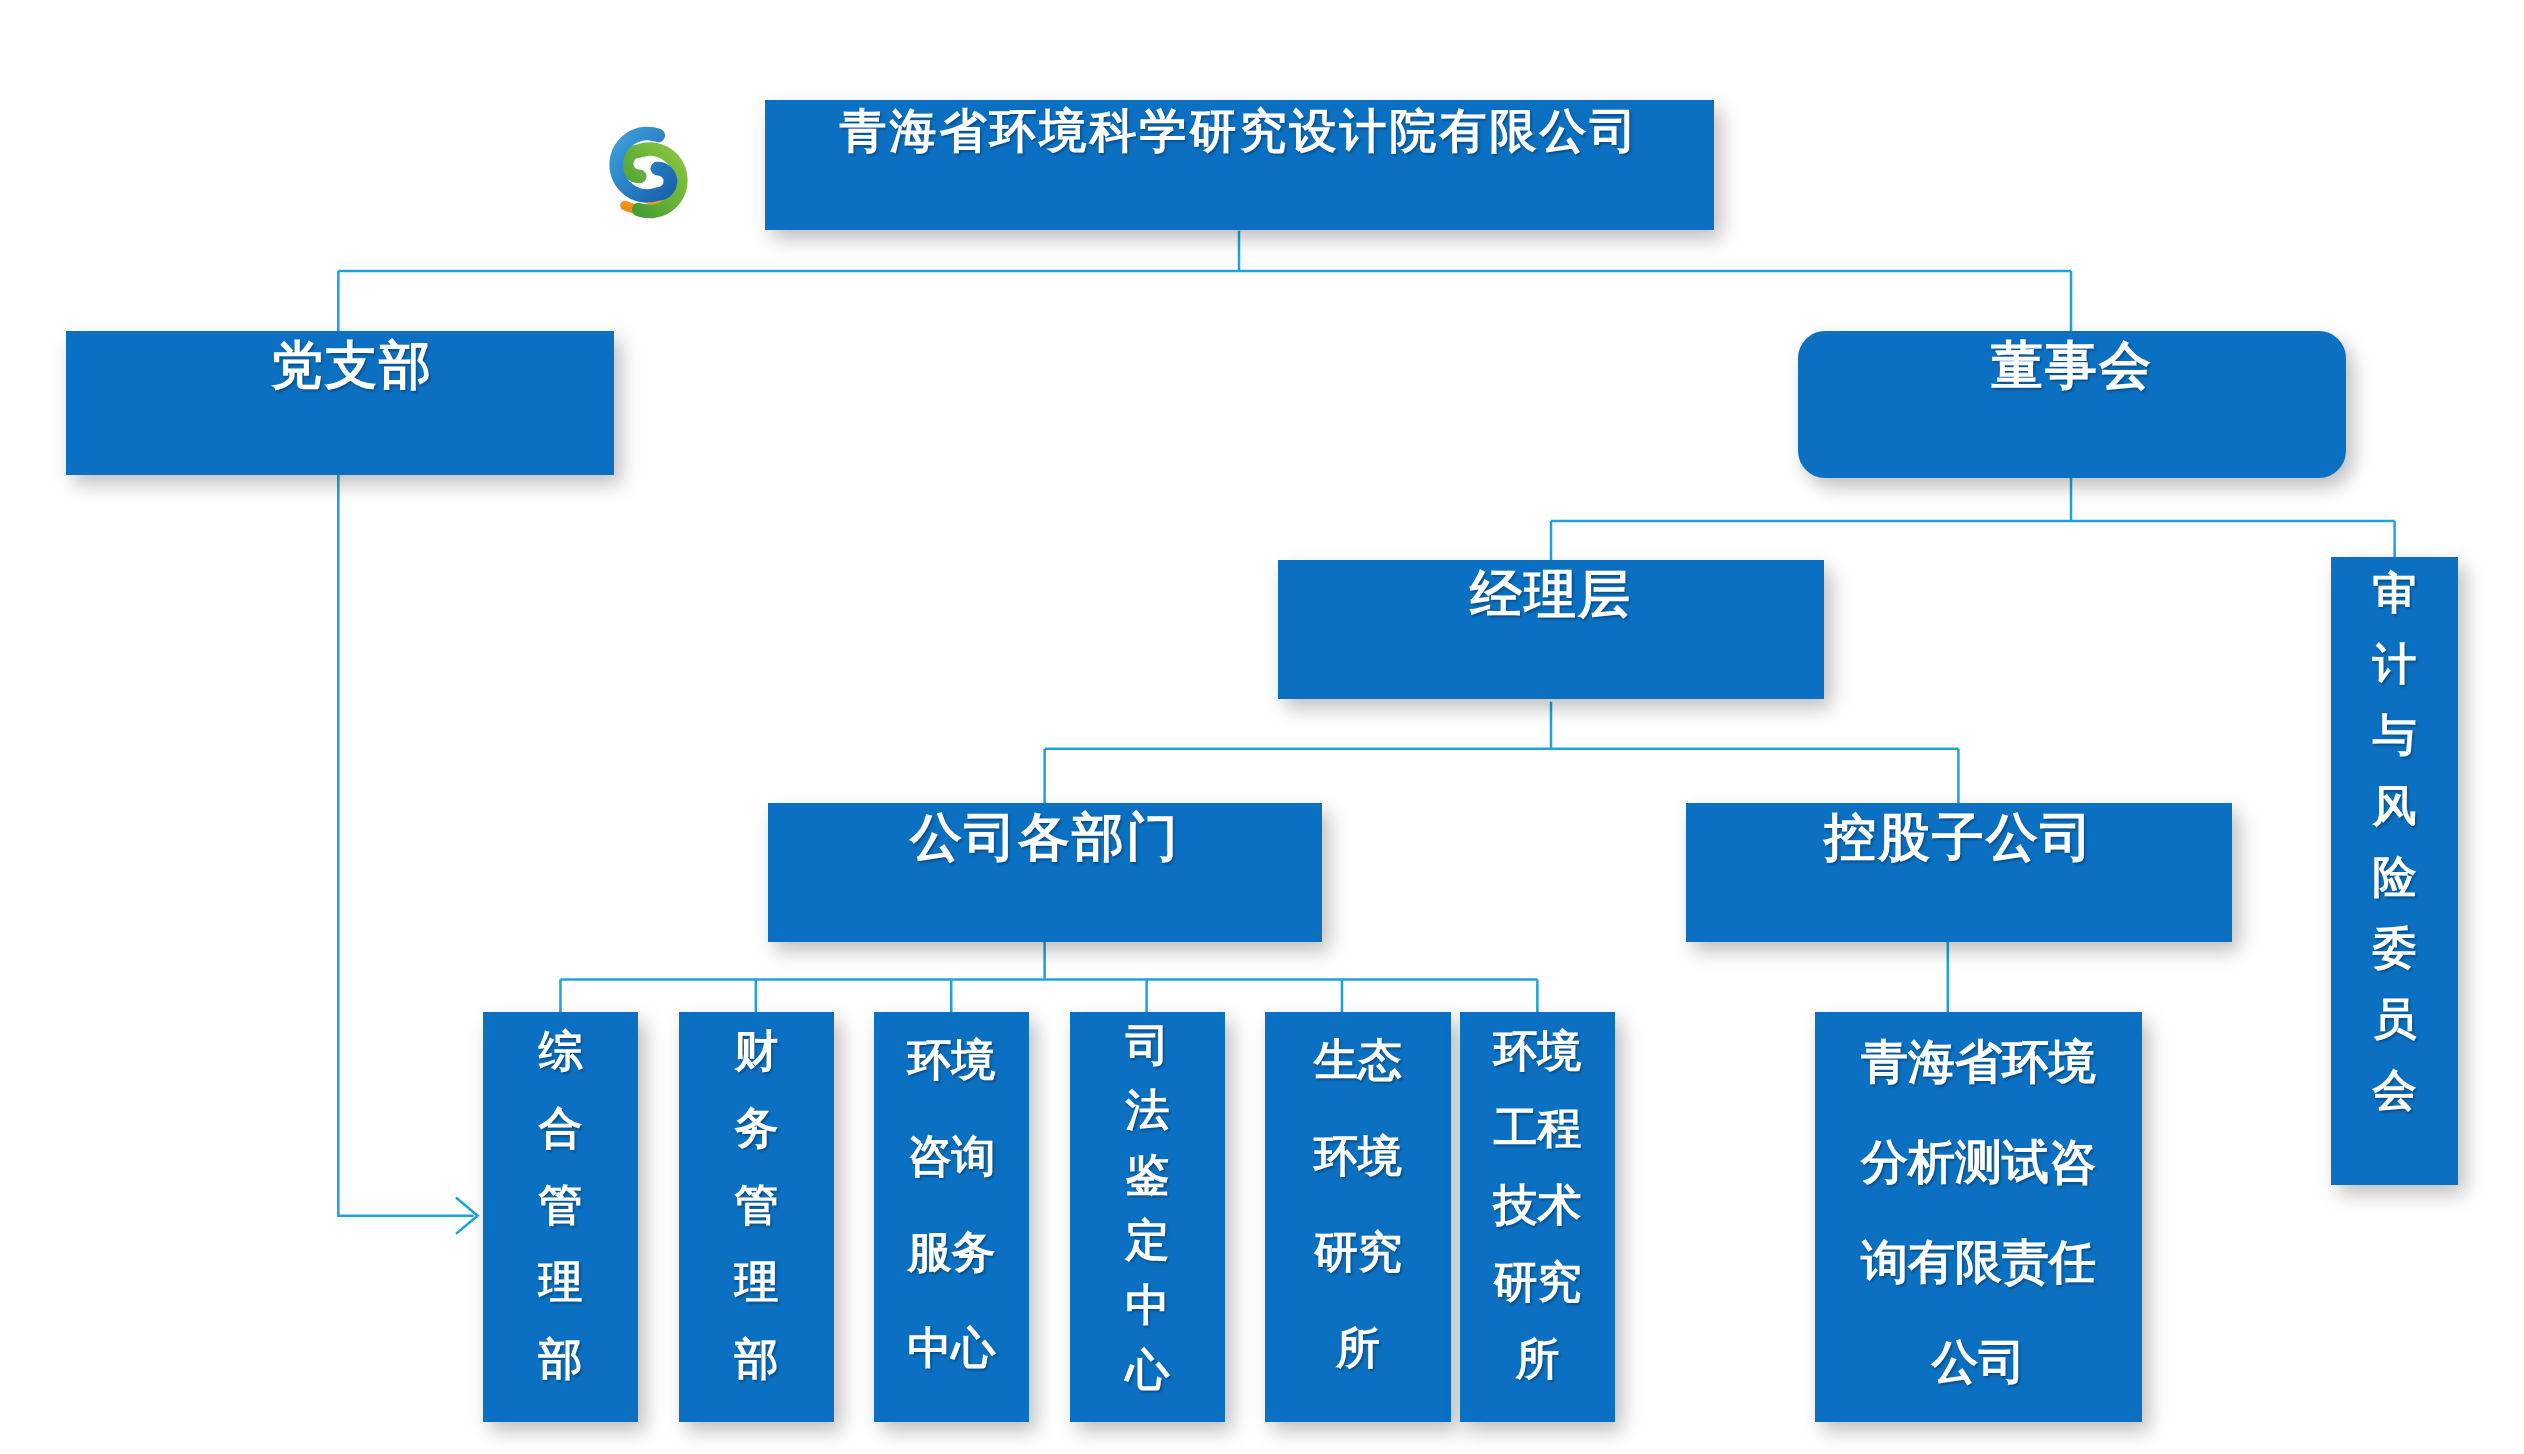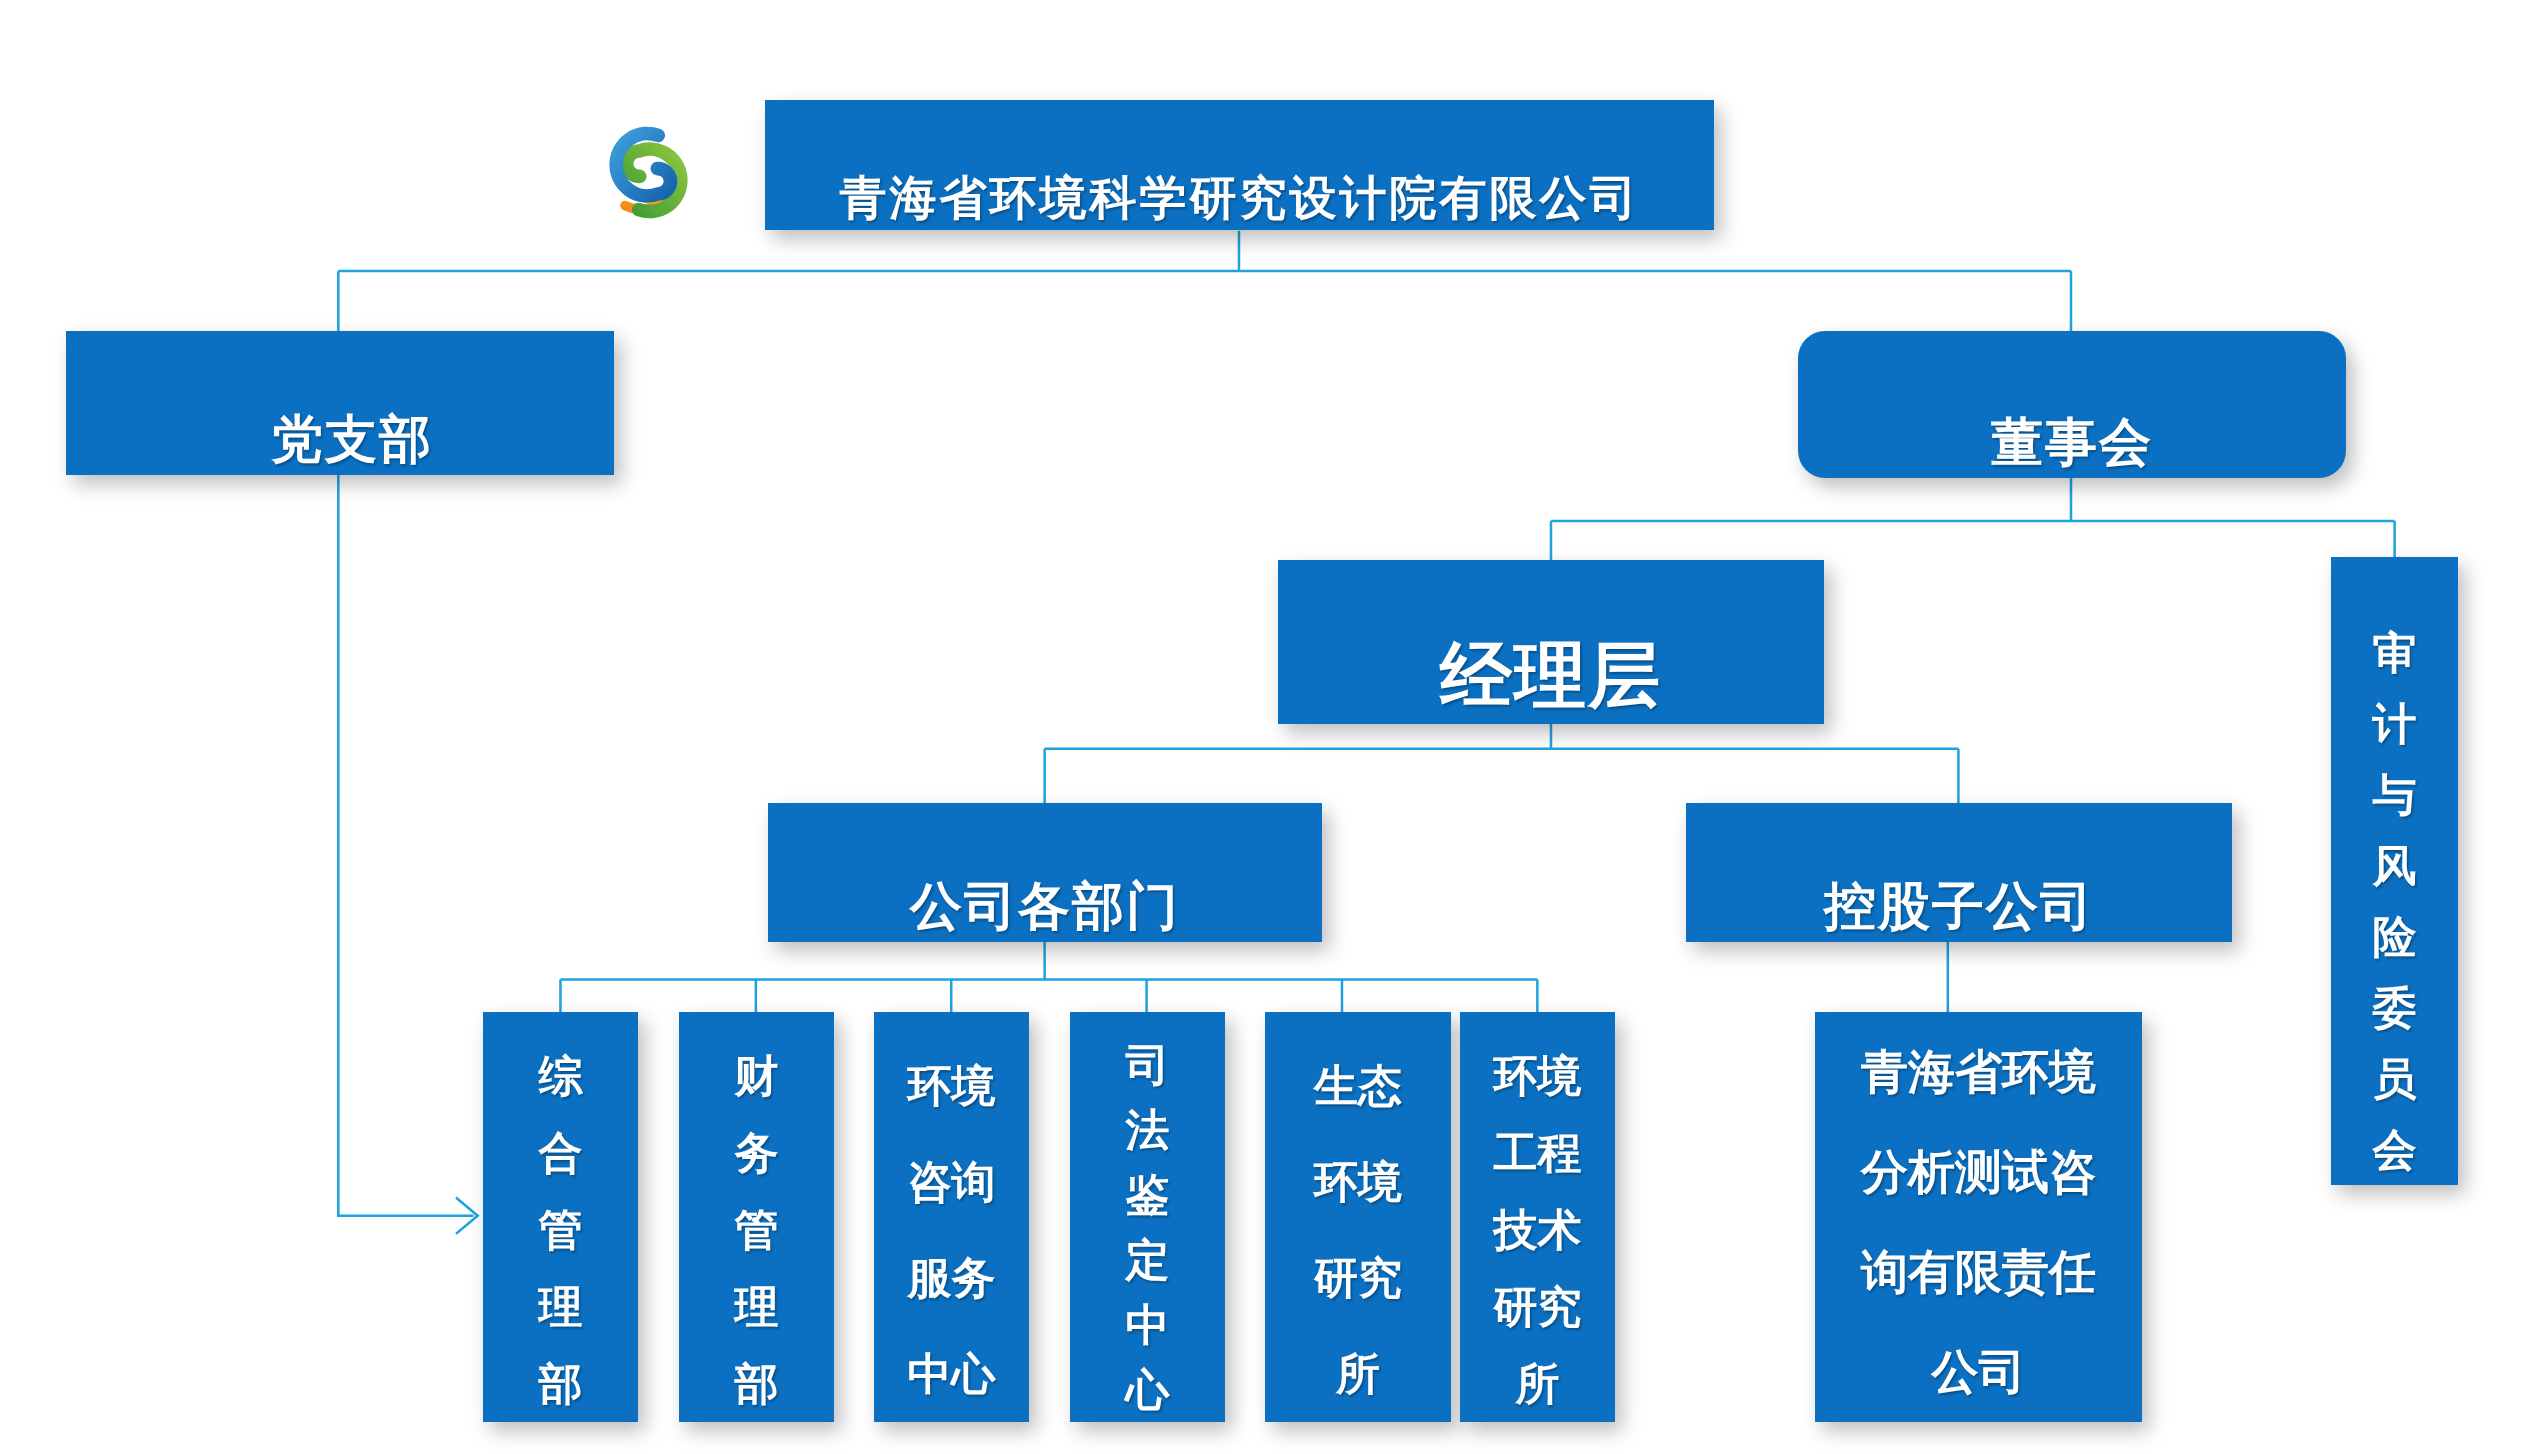--- a/index.html
+++ b/index.html
@@ -21,21 +21,21 @@
   }
   .connectors path{
     stroke:var(--connector-blue);
     stroke-width:5;
     fill:none;
   }
   .node{
     position:absolute;z-index:2;
     background:var(--box-blue);
     color:var(--text-white);
-    display:flex;align-items:flex-end;justify-content:center;
+    display:flex;align-items:flex-start;justify-content:center;
     text-align:center;
     box-shadow:7px 9px 19px rgba(0,0,0,0.26);
   }
   .node .lbl{
     font-weight:700;
     text-shadow:1.5px 2px 2.5px rgba(0,0,0,0.30);
   }
   .multiline .lbl{white-space:pre-line;}
   .logo-wrap{position:absolute;z-index:3;}
 </style>
@@ -97,21 +97,21 @@
   </div>
 
   <div class="node" style="left:66px;top:331px;width:548px;height:144px;font-size:52px;letter-spacing:2px;padding-left:24px;">
     <span class="lbl">党支部</span>
   </div>
 
   <div class="node" style="left:1798px;top:331px;width:548px;height:147px;font-size:52px;letter-spacing:2px;border-radius:27px;">
     <span class="lbl">董事会</span>
   </div>
 
-  <div class="node" style="left:1278px;top:560px;width:546px;height:164px;font-size:72px;letter-spacing:2px;">
+  <div class="node" style="left:1278px;top:560px;width:546px;height:139px;font-size:52px;letter-spacing:2px;">
     <span class="lbl">经理层</span>
   </div>
 
   <div class="node multiline" style="left:2331px;top:557px;width:127px;height:628px;font-size:44px;line-height:71px;">
     <span class="lbl">审
 计
 与
 风
 险
 委

